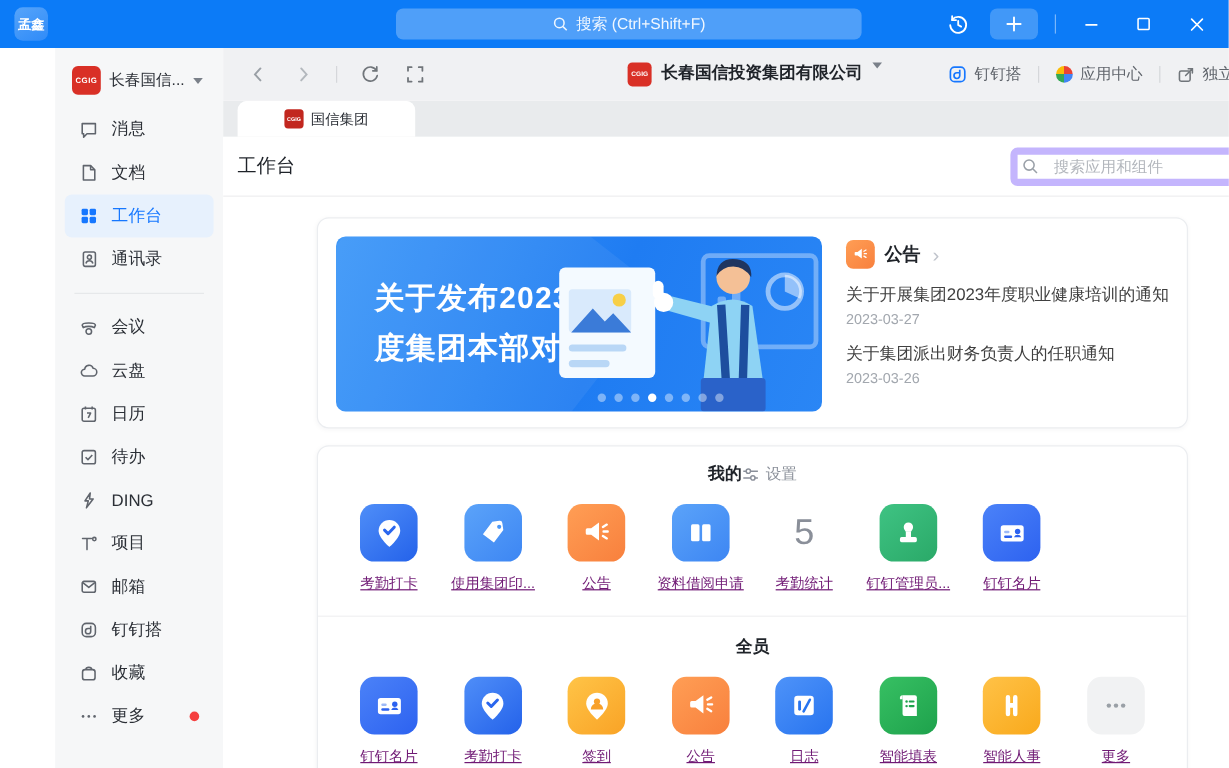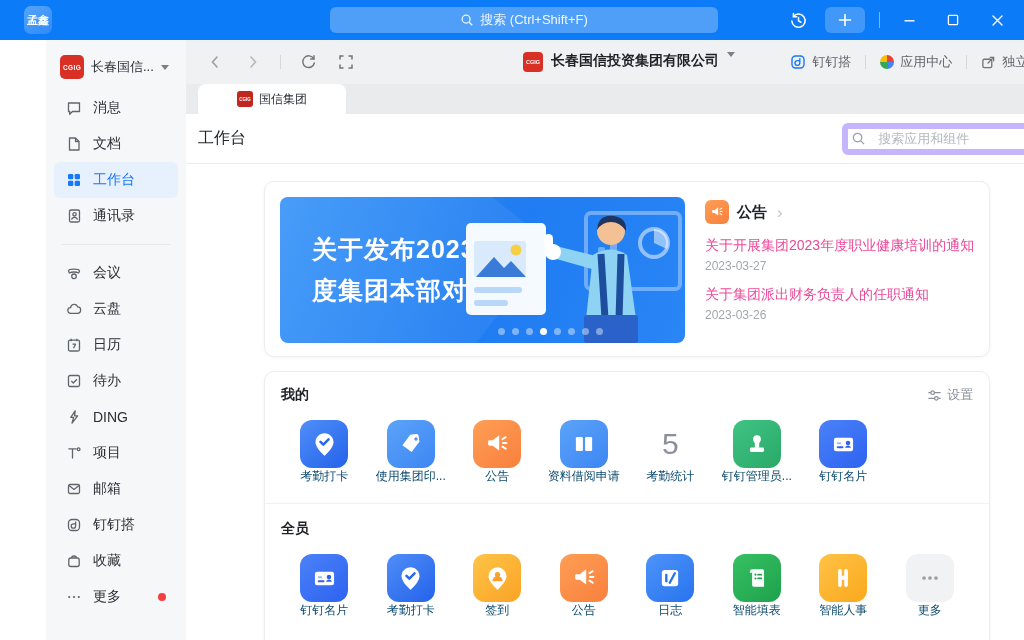--- a/index.html
+++ b/index.html
@@ -1,21 +1,21 @@
 <!DOCTYPE html>
 <html><head>
 <meta charset="utf-8">
 <style>
   * { margin:0; padding:0; box-sizing:border-box; }
   html,body { width:1024px; height:640px; overflow:hidden; font-family:"Liberation Sans", sans-serif; background:#fff; }
 
   
   .titlebar { height:40px; background:#0c7bf7; display:flex; align-items:center; position:relative; padding:0 12px; }
   .avatar { width:28px; height:28px; border-radius:7px; background:linear-gradient(150deg,#56a4fa,#2f8bf8);
-            color:#fff; font-size:11px; font-weight:bold; display:flex; align-items:center; justify-content:center; letter-spacing:0;margin-left:12px; }
+            color:#fff; font-size:11px; font-weight:bold; display:flex; align-items:center; justify-content:center; letter-spacing:0; }
   .tb-search { position:absolute; left:330px; width:388px; height:26px; top:7px; border-radius:6px;
                background:rgba(255,255,255,.28); display:flex; align-items:center; justify-content:center; gap:6px;
                color:rgba(255,255,255,.92); font-size:13px; cursor:pointer; }
   .tb-right { margin-left:auto; display:flex; align-items:center; gap:14px; }
   .tb-iconbtn { width:26px; height:26px; display:flex; align-items:center; justify-content:center; cursor:pointer; }
   .tb-plus { width:40px; height:26px; border-radius:6px; background:rgba(255,255,255,.22); display:flex; align-items:center; justify-content:center; cursor:pointer; }
   .tb-sep { width:1px; height:16px; background:rgba(255,255,255,.45); }
   .winbtn { width:30px; height:26px; display:flex; align-items:center; justify-content:center; cursor:pointer; }
 
   
@@ -83,34 +83,34 @@
   .dot.active { background:#fff; }
 
   
   .announce { flex:1; padding-top:3px; }
   .ann-head { display:flex; align-items:center; gap:8px; cursor:pointer; }
   .ann-icon { width:24px; height:24px; border-radius:6px; background:linear-gradient(140deg,#ff9e55,#f8803d);
               display:flex; align-items:center; justify-content:center; }
   .ann-title { font-size:15px; font-weight:bold; color:#1f2329; }
   .ann-chev { color:#c0c4cc; font-size:17px; line-height:1; margin-left:2px; }
   .ann-item { margin-top:13px; cursor:pointer; }
-  .ann-item-title { font-size:14px; color:#ec4899; white-space:nowrap; }
+  .ann-item-title { font-size:14px; color:#404040; white-space:nowrap; }
   .ann-item-date { font-size:12px; color:#a2a7ae; margin-top:4px; }
 
   
   .card2 { margin-top:14px; height:330px; padding:14px 16px; }
-  .sec-head { display:flex; align-items:center; justify-content:space-between; margin-bottom:16px; }
+  .sec-head { display:flex; align-items:center; justify-content:center; margin-bottom:16px; }
   .sec-title { font-size:14px; font-weight:bold; color:#1f2329; }
   .settings-btn { display:flex; align-items:center; gap:5px; font-size:13px; color:#8a8f99; cursor:pointer; }
   .grid { display:flex; margin-bottom:18px; }
   .tile { flex:1; display:flex; flex-direction:column; align-items:center; cursor:pointer; min-width:0; }
   .tile-icon { width:48px; height:48px; border-radius:12px; display:flex; align-items:center; justify-content:center; }
   .tile-stat { width:48px; height:48px; display:flex; align-items:center; justify-content:center;
                font-size:30px; color:#8a8f99; }
-  .tile-label { margin-top:0; font-size:12px; color:#0c4a6e; white-space:nowrap; overflow:hidden; text-overflow:ellipsis; max-width:84px; }
+  .tile-label { margin-top:10px; font-size:12px; color:#701a75; white-space:nowrap; overflow:hidden; text-overflow:ellipsis; max-width:84px;text-decoration:underline; }
   .sec-divider { border:none; border-top:1px solid #f0f1f2; margin:0 -16px 16px; }
 
   .c-deepblue { background:linear-gradient(140deg,#4f8ef8,#2462ea); }
   .c-lightblue { background:linear-gradient(140deg,#5ba3f9,#3d86f3); }
   .c-orange { background:linear-gradient(140deg,#ff9e55,#f8803d); }
   .c-green { background:linear-gradient(140deg,#3fc383,#2aa968); }
   .c-royal { background:linear-gradient(140deg,#4b82f8,#2d62f0); }
   .c-yellow { background:linear-gradient(140deg,#ffc447,#f9a326); }
   .c-logblue { background:linear-gradient(140deg,#4e93f9,#2874ef); }
   .c-green2 { background:linear-gradient(140deg,#37c063,#1ea24c); }

